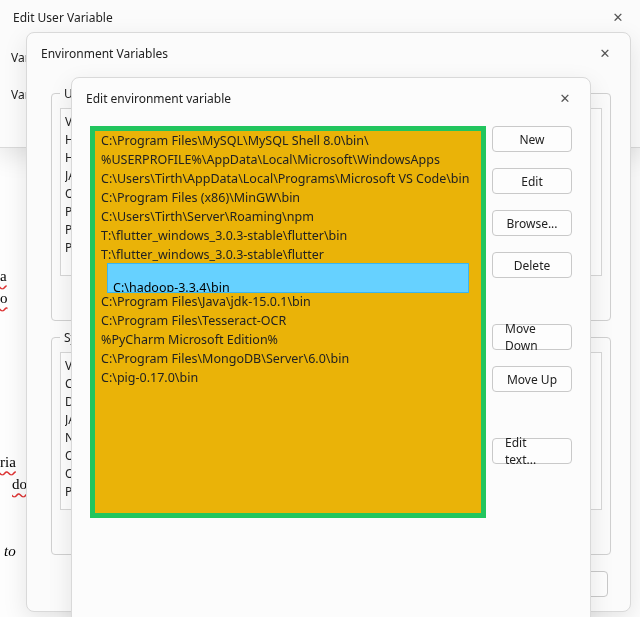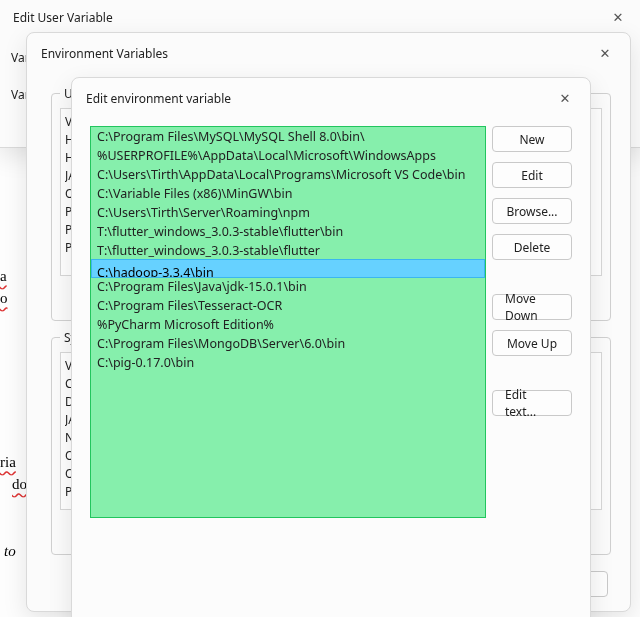--- a/index.html
+++ b/index.html
@@ -121,42 +121,42 @@
   
   .dlg3 {
     left: 71px; top: 77px; width: 520px; height: 600px;
     z-index: 3;
     background: #fcfcfc;
   }
   .dlg3 .listbox {
     position: absolute;
     left: 18px; top: 48px;
     width: 396px; height: 392px;
-    border: 1px solid #22c55e;
-    background: #86efac;
+    border: 5px solid #22c55e;
+    background: #eab308;
     overflow: hidden;
   }
   .dlg3 .listbox .row {
     height: 19px; line-height: 19px;
     padding: 0 6px;
     font-size: 12.5px;
     white-space: nowrap;
     overflow: hidden;
   }
   .dlg3 .listbox .row.selected {
     background: #66d1ff;
     color: #000;
     border: 1px solid #3ab6ef;
-    margin: -1px 0;
-    padding: 3px 5px;
+    margin: -1px 12px;
+    padding: 14px 5px;
   }
   .dlg3 .sidebtns {
     position: absolute; right: 18px; top: 48px;
     width: 80px;
-    display: flex; flex-direction: column; gap: 10px;
+    display: flex; flex-direction: column; gap: 16px;
   }
   .dlg3 .sidebtns .gap { height: 14px; }
   .dlg3 .sidebtns .btn { width: 80px; min-width: 80px; }
   .dlg3 .btnrow {
     position: absolute; right: 18px; bottom: 14px;
     display: flex; gap: 12px;
   }
   .dlg3 .btnrow .btn { width: 80px; }
 
 </style>
@@ -229,21 +229,21 @@
 <div class="dialog dlg3">
   <div class="titlebar">
     <span>Edit environment variable</span>
     <span class="close-x">✕</span>
   </div>
 
   <div class="listbox" id="dlg3-list">
       <div class="row">C:\Program Files\MySQL\MySQL Shell 8.0\bin\</div>
       <div class="row">%USERPROFILE%\AppData\Local\Microsoft\WindowsApps</div>
       <div class="row">C:\Users\Tirth\AppData\Local\Programs\Microsoft VS Code\bin</div>
-      <div class="row">C:\Variable Files (x86)\MinGW\bin</div>
+      <div class="row">C:\Program Files (x86)\MinGW\bin</div>
       <div class="row">C:\Users\Tirth\Server\Roaming\npm</div>
       <div class="row">T:\flutter_windows_3.0.3-stable\flutter\bin</div>
       <div class="row">T:\flutter_windows_3.0.3-stable\flutter</div>
       <div class="row selected">C:\hadoop-3.3.4\bin</div>
       <div class="row">C:\Program Files\Java\jdk-15.0.1\bin</div>
       <div class="row">C:\Program Files\Tesseract-OCR</div>
       <div class="row">%PyCharm Microsoft Edition%</div>
       <div class="row">C:\Program Files\MongoDB\Server\6.0\bin</div>
       <div class="row">C:\pig-0.17.0\bin</div>
     </div>

